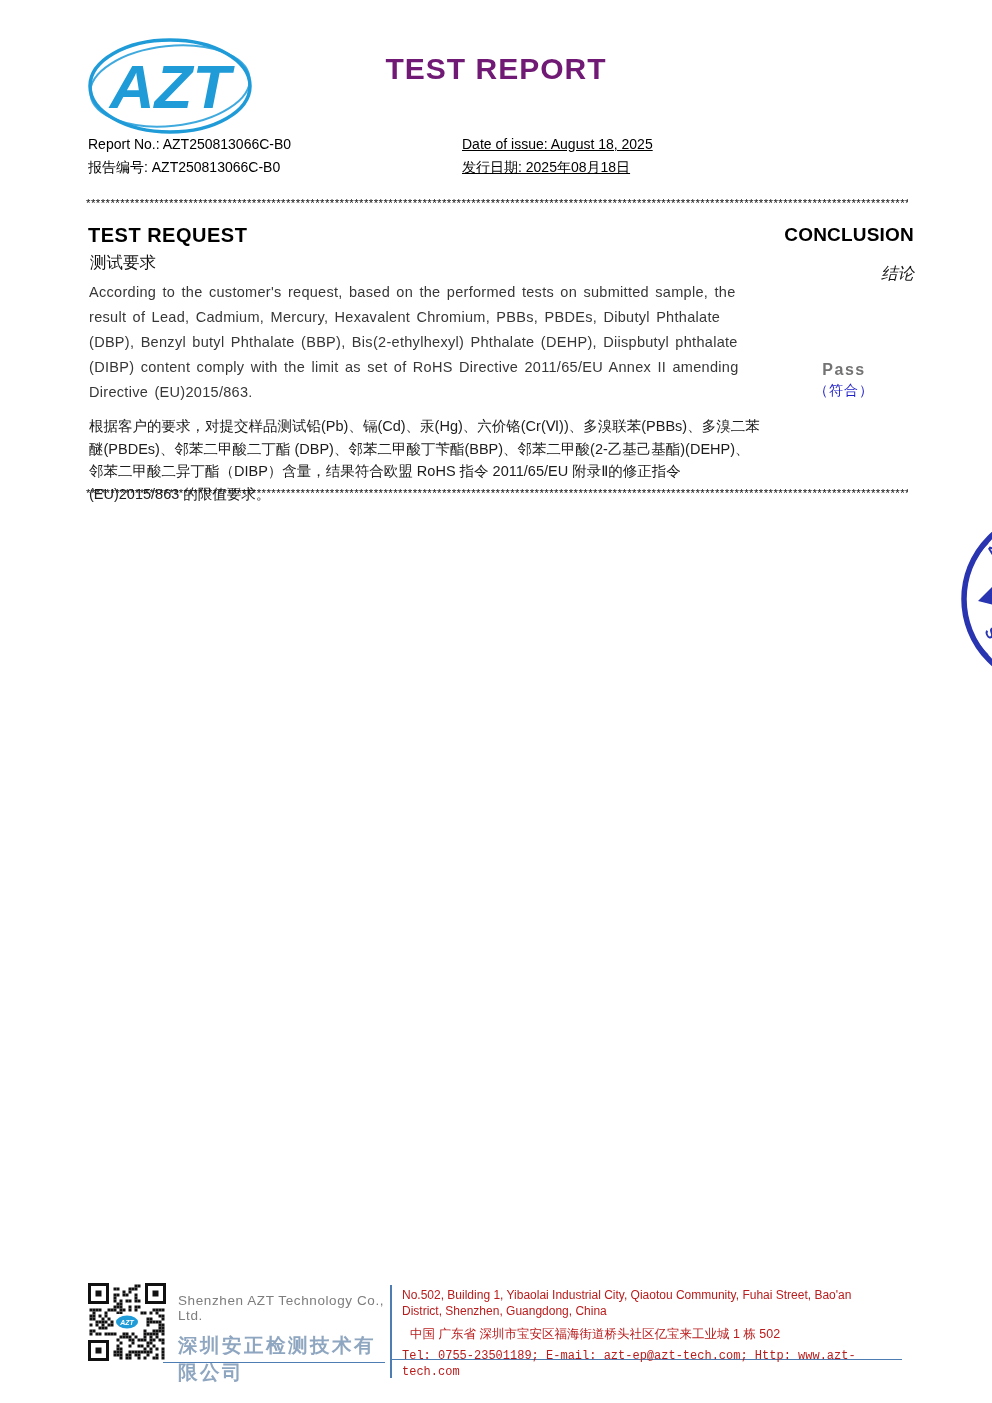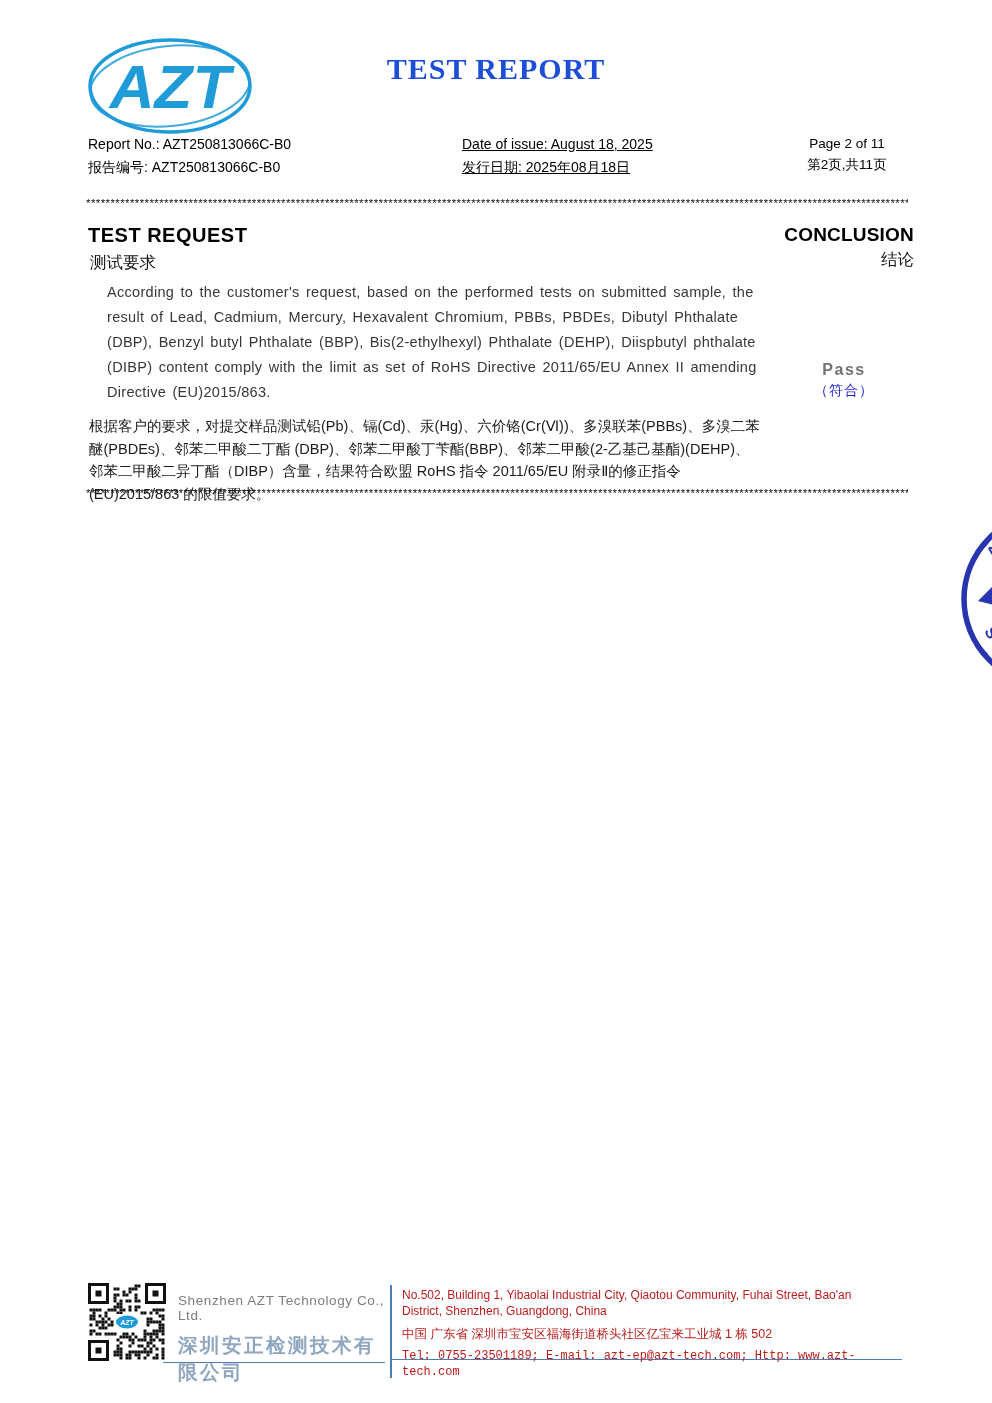--- a/index.html
+++ b/index.html
@@ -4,61 +4,61 @@
 <style>
   * { margin:0; padding:0; box-sizing:border-box; }
   body { background:#e8e8e8; font-family:"Liberation Sans", sans-serif; }
   .page {
     position:relative; width:992px; height:1403px; margin:0 auto;
     background:#ffffff; overflow:hidden; color:#222;
   }
   
   .logo-wrap { position:absolute; left:86px; top:36px; width:170px; height:100px; }
   .title-block { position:absolute; left:296px; top:52px; width:400px; text-align:center; }
-  .title-en { font-size:30px; font-weight:bold; letter-spacing:1px; color:#1d4ed8;font-family:Liberation Serif, serif; }
+  .title-en { font-size:30px; font-weight:bold; letter-spacing:1px; color:#701a75; }
   .title-zh { font-size:27px; letter-spacing:9px; margin-top:5px; color:#111;
               font-family:"Liberation Serif", serif; }
   .hdr-info { position:absolute; top:133px; font-size:14px; line-height:23px; color:#000000; }
   .hdr-left   { left:88px; }
   .hdr-center { left:462px;text-decoration:underline; }
   .hdr-right  { left:772px; width:150px; text-align:center; font-size:13.5px; line-height:21px; }
   
   .star-sep { position:absolute; left:86px; width:822px; height:14px; overflow:hidden;
               font-size:11.5px; letter-spacing:0.4px; color:#111; white-space:nowrap; }
   .sep-top { top:197px; }
   .sep-bottom { top:487px; }
   
   .tr-heading { position:absolute; left:88px; top:224px; font-size:20px; font-weight:bold;
                 letter-spacing:0.5px; color:#000; }
   .tr-heading-zh { position:absolute; left:90px; top:252px; font-size:16.5px; color:#111;
                    font-family:"Liberation Serif", serif; }
   .concl-block { position:absolute; left:768px; top:224px; width:146px; text-align:right; }
   .concl-en { font-size:19px; font-weight:bold; letter-spacing:0.2px; color:#000; }
-  .concl-zh { font-size:16.5px; margin-top:3px; color:#111; font-family:"Liberation Serif", serif; }
+  .concl-zh { font-size:16.5px; margin-top:17px; color:#111; font-family:"Liberation Serif", serif;font-style:italic; }
   .body-en { position:absolute; left:89px; top:280px; width:662px;
              font-size:14.5px; line-height:25px; color:#373737;
-             word-spacing:2px; letter-spacing:0.3px;margin-left:18px; }
+             word-spacing:2px; letter-spacing:0.3px; }
   .body-zh { position:absolute; left:89px; top:415px; width:674px;
              font-size:14.5px; line-height:22.5px; color:#1c1c1c; }
   .pass-block { position:absolute; left:788px; top:361px; width:112px; text-align:center; }
   .pass-en { font-size:16px; font-weight:bold; letter-spacing:1.5px; }
   .pass-zh { font-size:14px; margin-top:3px; letter-spacing:1px; }
   
   .stamp { position:absolute; left:948px; top:503px; }
   
   .qr { position:absolute; left:88px; top:1283px; width:78px; height:78px; }
   .company-block { position:absolute; left:178px; top:1293px; width:210px; }
   .company-en { font-size:13.5px; color:#7d7d7d; letter-spacing:0.6px; }
   .company-zh { font-size:19.5px; color:#8fa6c0; letter-spacing:2.5px; margin-top:9px;font-weight:bold; }
   .foot-line-left  { position:absolute; left:163px; top:1362px; width:222px; height:1px; }
   .foot-divider    { position:absolute; left:390px; top:1285px; width:2px;  height:93px; }
   .foot-line-right { position:absolute; left:390px; top:1359px; width:512px; height:1px; }
   .addr-block { position:absolute; left:402px; top:1287px; width:478px;
                 font-size:12px; line-height:16px; }
-  .addr-zh { margin-top:7px; font-size:12.5px; }
+  .addr-zh { margin-top:7px; font-size:12.5px;margin-left:8px; }
   .addr-contact { margin-top:6px;font-family:Liberation Mono, monospace; }
 </style>
 </head>
 <body>
 
 <div class="page">
 
   <div class="logo-wrap">
     <svg width="170" height="100" viewBox="0 0 170 100">
       <ellipse cx="84" cy="50" rx="80" ry="46" fill="none" stroke="#1f9bd8" stroke-width="3.5"></ellipse>
@@ -71,24 +71,20 @@
     <div class="title-en">TEST REPORT</div>
   </div>
 
   <div class="hdr-info hdr-left">
     <div>Report No.: AZT250813066C-B0</div>
     <div>报告编号: AZT250813066C-B0</div>
   </div>
   <div class="hdr-info hdr-center">
     <div>Date of issue: August 18, 2025</div>
     <div>发行日期: 2025年08月18日</div>
-  </div>
-  <div class="hdr-info hdr-right">
-    <div>Page 2 of 11</div>
-    <div>第2页,共11页</div>
   </div>
 
   <div class="star-sep sep-top">**********************************************************************************************************************************************************************************************************************************</div>
 
   <div class="tr-heading">TEST REQUEST</div>
   <div class="tr-heading-zh">测试要求</div>
 
   <div class="concl-block">
     <div class="concl-en">CONCLUSION</div>
     <div class="concl-zh">结论</div>

